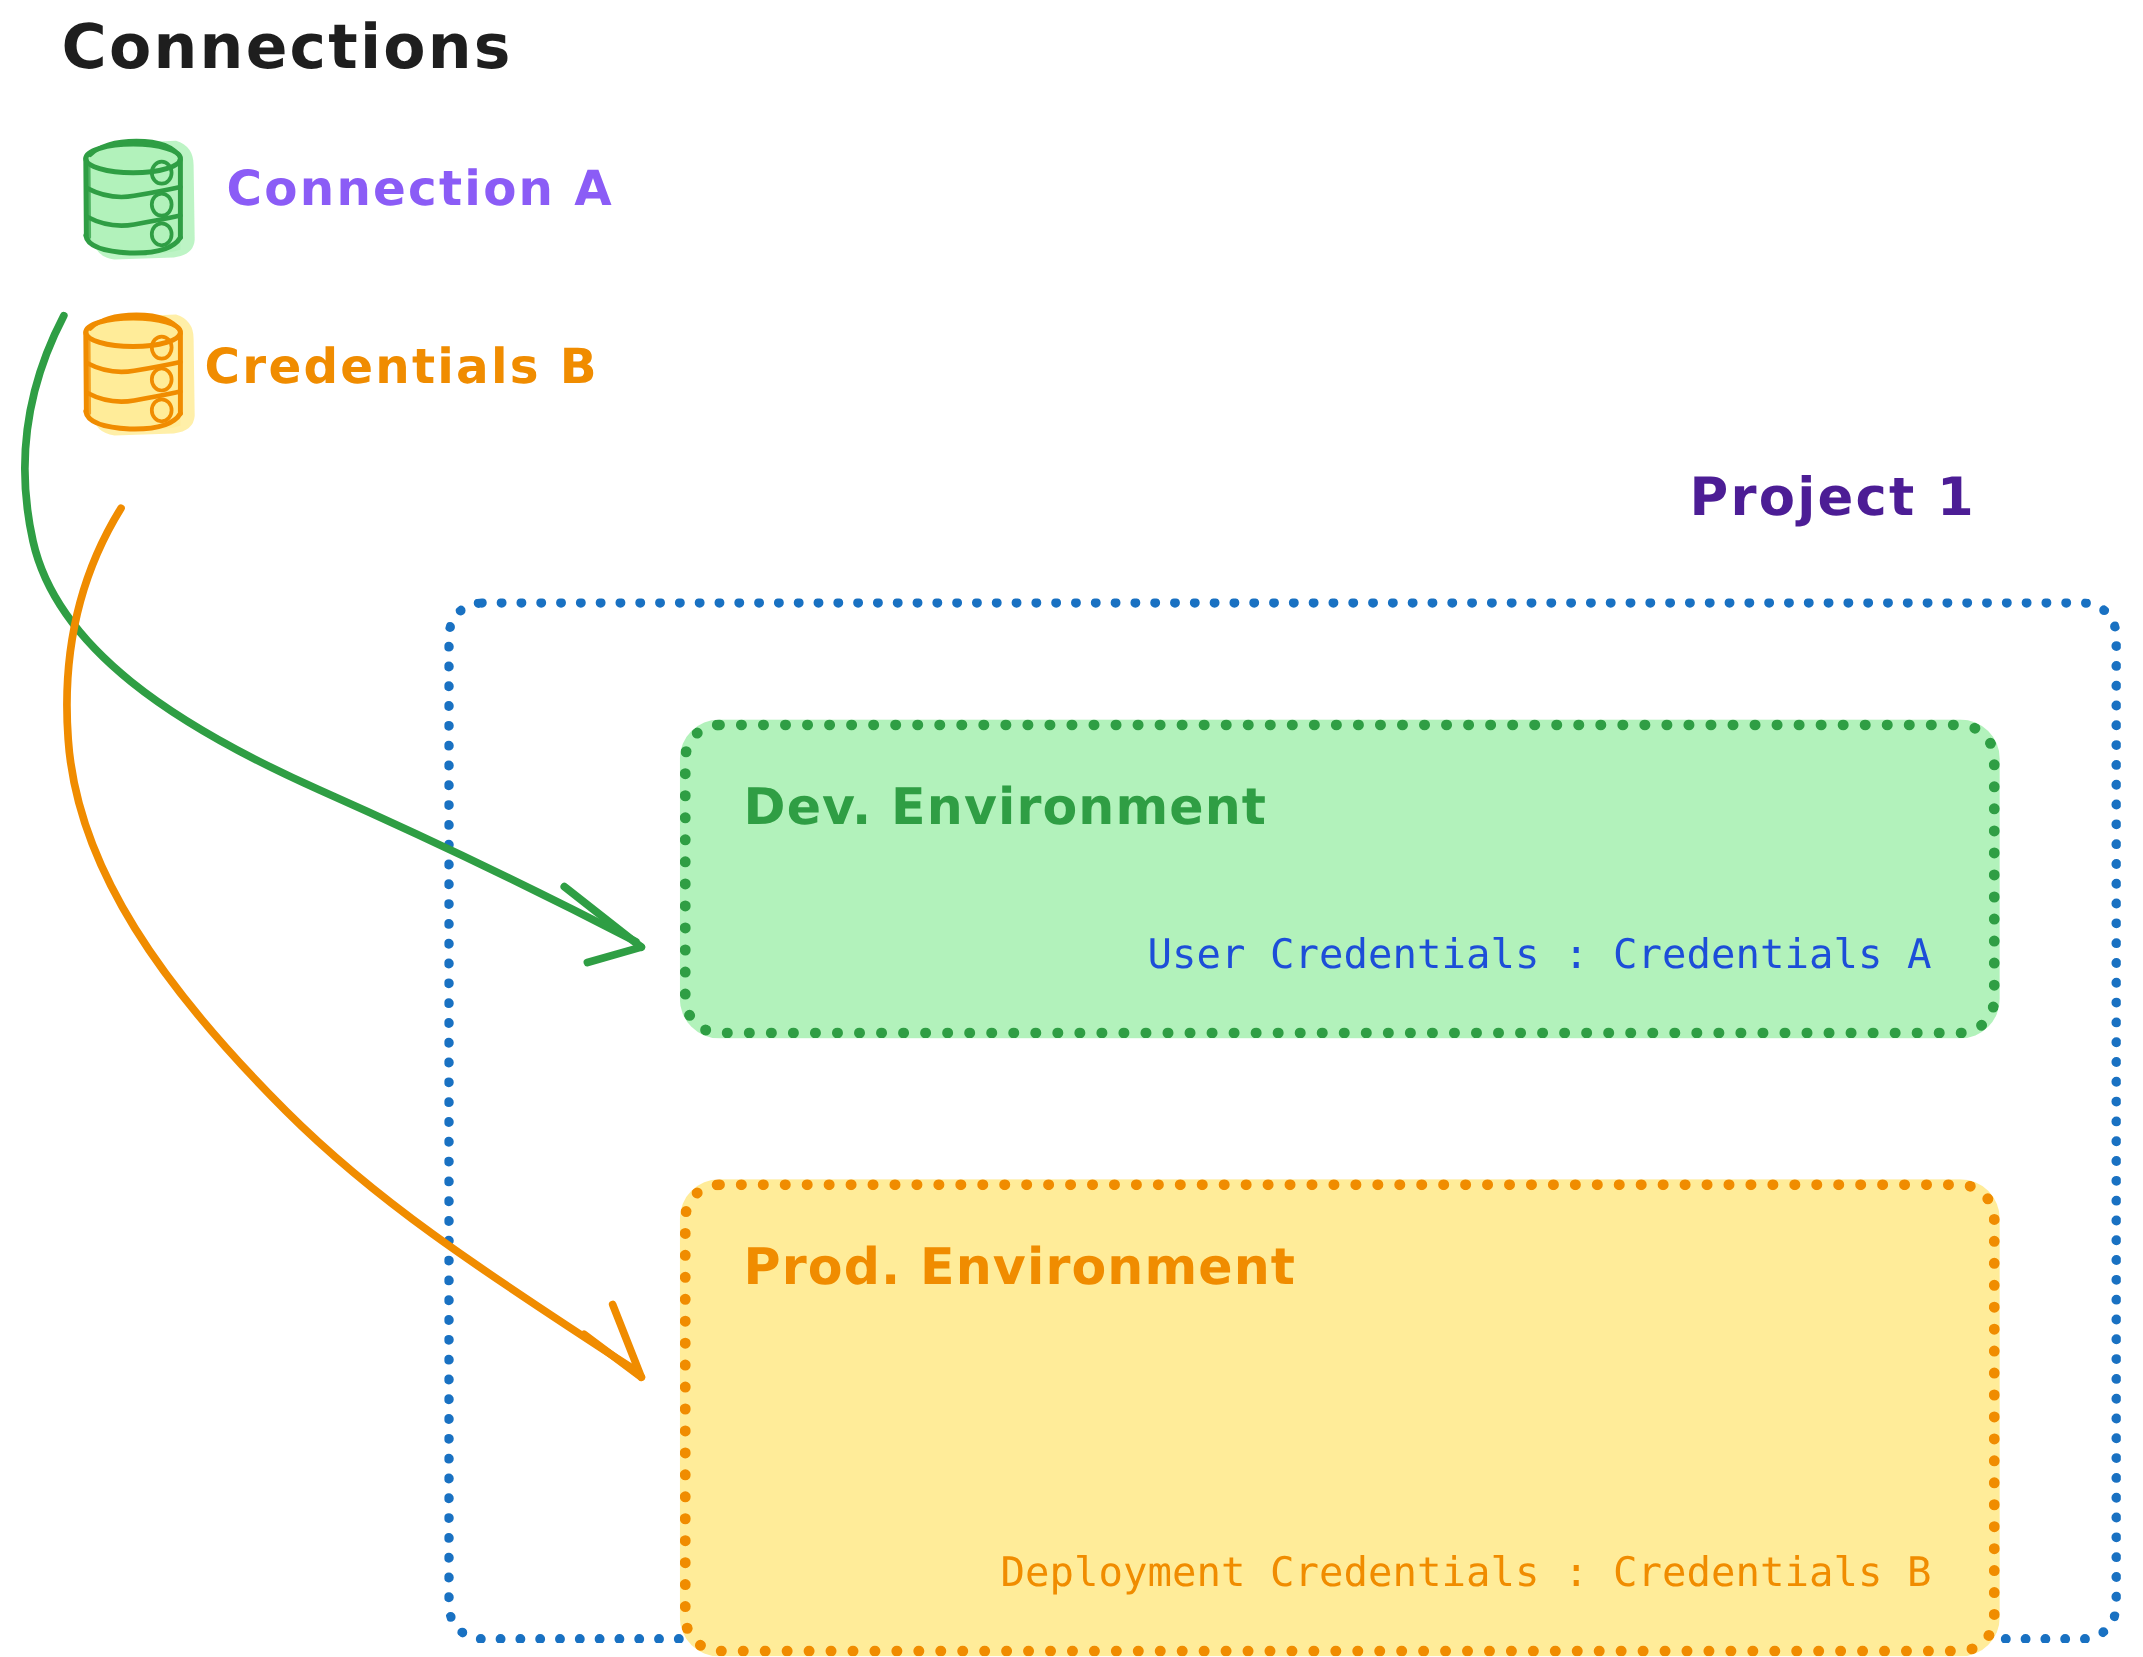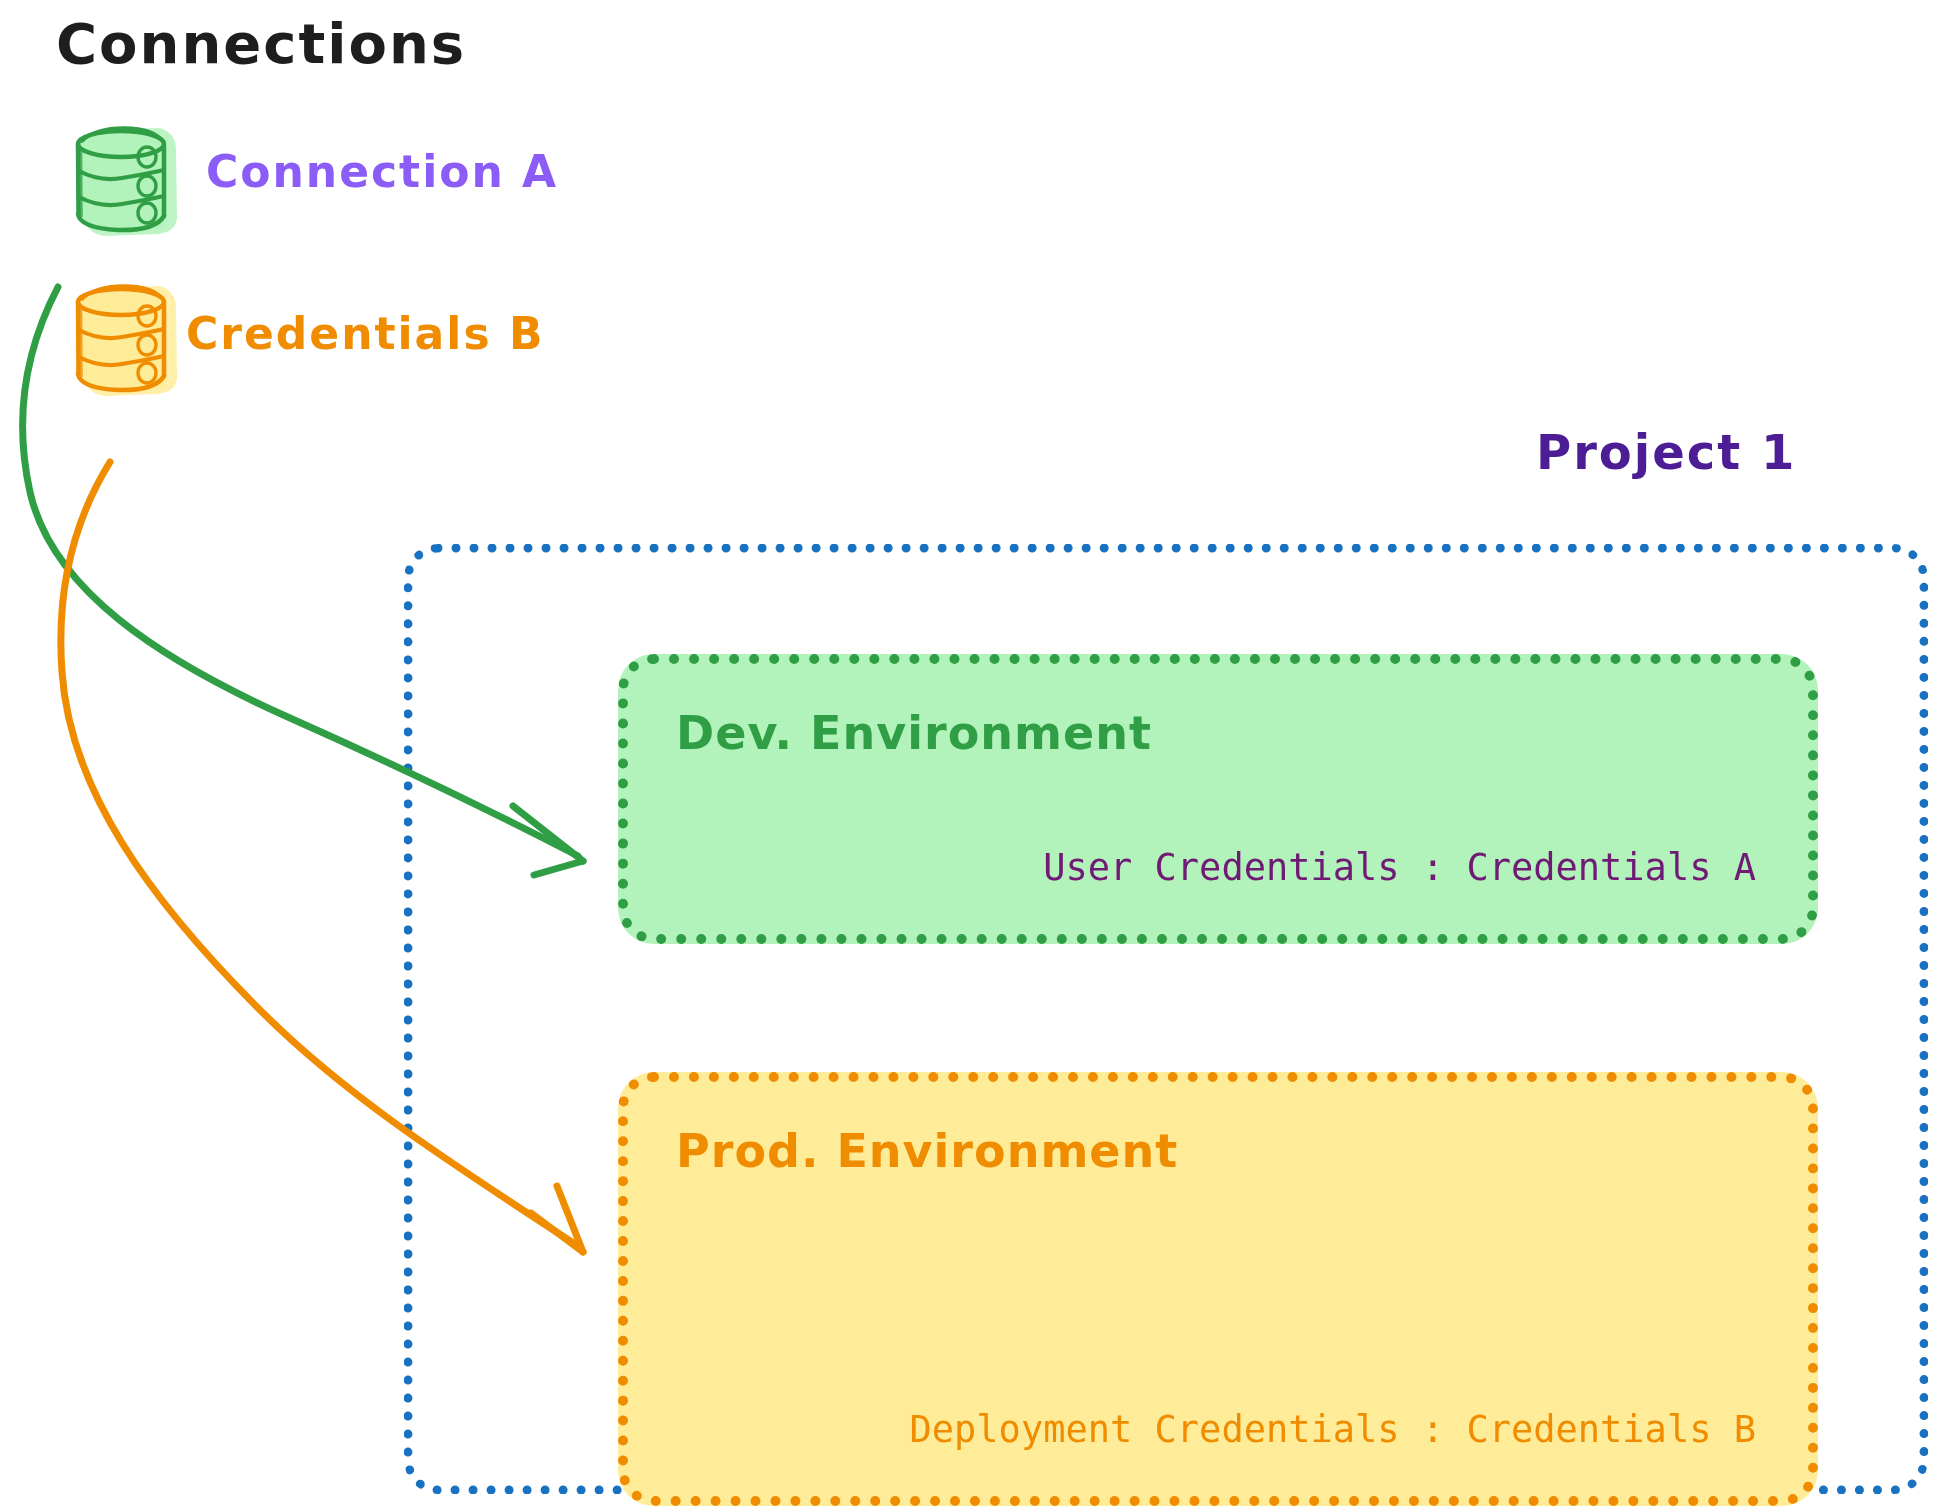--- a/index.html
+++ b/index.html
@@ -113,21 +113,21 @@
   #dev-environment .env-title { color: #2f9e44; }
   #prod-environment .env-title { color: #f08c00; }
 
   .env-cred {
     position: absolute;
     right: 52px;
     bottom: 48px;
     font-size: 37px;
     letter-spacing: 0px;
   }
-  #dev-environment .env-cred { color: #701a75; }
+  #dev-environment .env-cred { color: #1d4ed8; }
   #prod-environment .env-cred { color: #f08c00; margin-left: 45px; }
 </style>
 </head>
 <body>
 
 <div id="canvas">
 
   <div class="txt hand" id="title-connections">Connections</div>
 
   <svg class="layer" viewBox="0 0 1948 1506">

